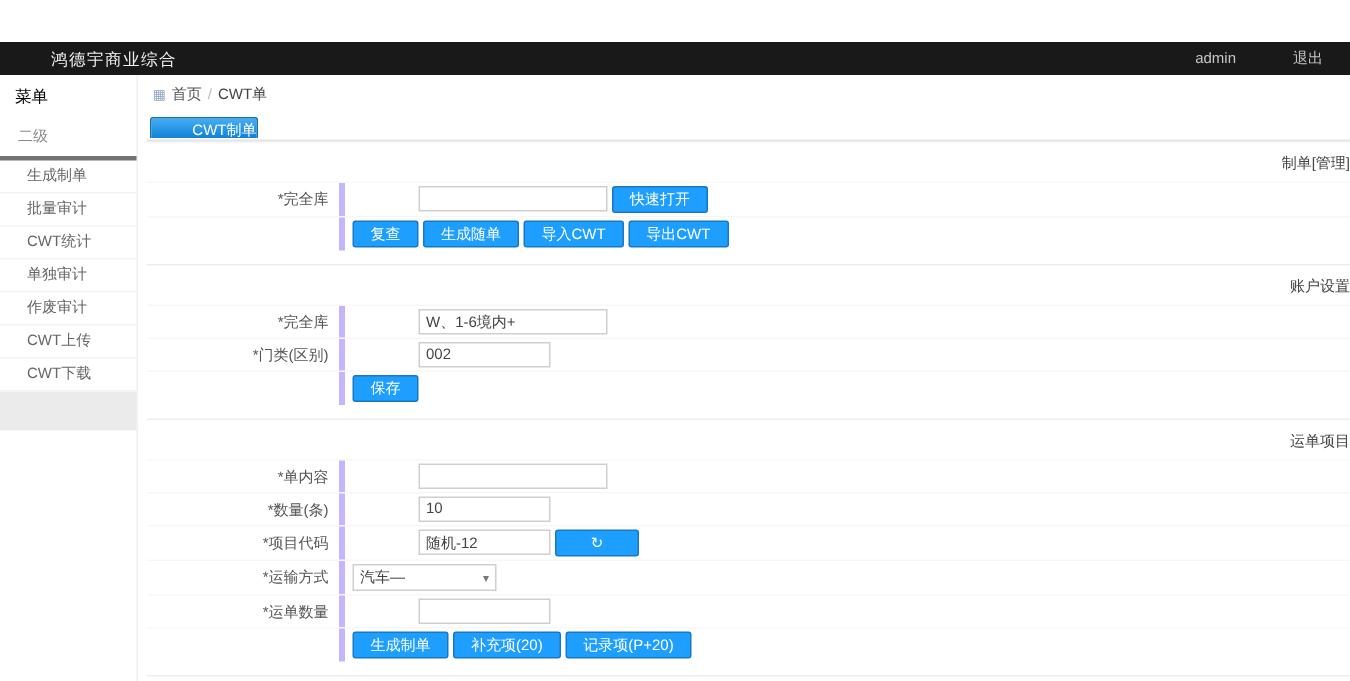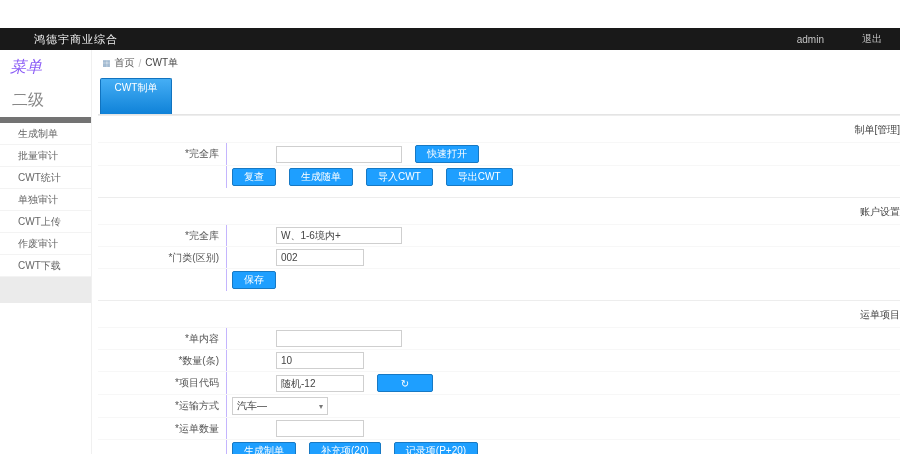--- a/index.html
+++ b/index.html
@@ -10,44 +10,44 @@
   }
   
   .topbar{height:22px;background:#191919;display:flex;align-items:center;color:#ddd;margin-top:28px;}
   .topbar .brand{margin-left:34px;font-size:11px;color:#f0f0f0;letter-spacing:1px;}
   .topbar .spacer{flex:1;}
   .topbar .user{font-size:10px;color:#c5c5c5;margin-right:38px;cursor:pointer;}
   .topbar .logout{font-size:10px;color:#c5c5c5;margin-right:18px;cursor:pointer;}
   
   .content{display:flex;height:432px;}
   .sidebar{width:92px;background:#ffffff;border-right:1px solid #f0f0f0;flex-shrink:0;}
-  .sidebar .menu-title{font-size:16px;color:#8b5cf6;padding:7px 0 6px 10px;font-style:italic;}
-  .sidebar .menu-group{font-size:16px;color:#888;padding:6px 0 6px 12px;border-bottom:6px solid #737373;}
+  .sidebar .menu-title{font-size:11px;color:#000000;padding:7px 0 6px 10px;}
+  .sidebar .menu-group{font-size:10px;color:#888;padding:6px 0 6px 12px;border-bottom:3px solid #737373;}
   .sidebar .menu-item{height:22px;line-height:22px;padding-left:18px;font-size:10px;color:#666;
     border-bottom:1px solid #f3f3f3;cursor:pointer;white-space:nowrap;}
   .sidebar .menu-filler{height:26px;background:#ebebeb;}
   .main{flex:1;background:#fff;padding-left:6px;overflow:hidden;}
   
   .breadcrumb{padding:6px 0 4px 4px;font-size:10px;color:#999;display:flex;align-items:center;gap:4px;}
   .breadcrumb .bc-icon{color:#8aa8c5;font-size:9px;}
   .breadcrumb .bc-home{color:#555;cursor:pointer;}
   .breadcrumb .bc-sep{color:#bbb;}
   .breadcrumb .bc-current{color:#444;}
   
   .tabstrip{border-bottom:1px solid #e4e4e4;padding:4px 0 0 2px;}
-  .tab-active{display:inline-block;width:72px;height:36px;line-height:18px;text-align:center;
+  .tab-active{display:inline-block;width:72px;height:14px;line-height:18px;text-align:right;
     color:#fff;font-size:10px;cursor:pointer;border:1px solid #1173bf;border-bottom:none;
     background:linear-gradient(#45aef5,#0f82d8);border-radius:2px 2px 0 0;}
   
   .section{border-top:1px solid #ededed;}
   .section:first-of-type{border-top:none;}
   .legend{font-size:10px;color:#444;padding:7px 0 5px 3px;text-align:right;}
   .frow{display:flex;align-items:center;min-height:21px;border-top:1px solid #f7f7f7;}
   .flabel{width:128px;text-align:right;padding-right:7px;font-size:10px;color:#555;flex-shrink:0;}
-  .ffield{flex:1;border-left:1px solid #c4b5fd;padding:2px 0 2px 5px;display:flex;align-items:flex-end;gap:13px;}
+  .ffield{flex:1;border-left:4px solid #c4b5fd;padding:2px 0 2px 5px;display:flex;align-items:flex-start;gap:3px;}
   input.txt{height:17px;border:1px solid #cfcfcf;font-size:10px;padding:0 4px;color:#444;
     font-family:"Liberation Sans",sans-serif;outline:none;margin-left:44px;}
   .w-wide{width:126px;} .w-med{width:88px;}
   .btn{background:#1E9FFF;color:#fff;border:1px solid #1779c4;font-size:10px;height:18px;
     padding:0 11px;border-radius:2px;cursor:pointer;font-family:"Liberation Sans",sans-serif;}
   .btn-icon{width:56px;padding:0;}
   .sel{width:96px;height:18px;border:1px solid #cfcfcf;background:#fff;display:flex;
     align-items:center;justify-content:space-between;padding:0 4px;font-size:10px;color:#444;cursor:pointer;}
   .sel .caret{color:#777;font-size:8px;}
   .gap{height:9px;}
@@ -64,22 +64,22 @@
 
 <div class="content">
 
   <div class="sidebar">
     <div class="menu-title">菜单</div>
     <div class="menu-group">二级</div>
     <div class="menu-item">生成制单</div>
     <div class="menu-item">批量审计</div>
     <div class="menu-item">CWT统计</div>
     <div class="menu-item">单独审计</div>
+    <div class="menu-item">作废审计</div>
     <div class="menu-item">CWT上传</div>
-    <div class="menu-item">作废审计</div>
     <div class="menu-item">CWT下载</div>
     <div class="menu-filler"></div>
   </div>
 
   <div class="main">
 
     <div class="breadcrumb">
       <span class="bc-icon">▦</span>
       <span class="bc-home">首页</span>
       <span class="bc-sep">/</span>

